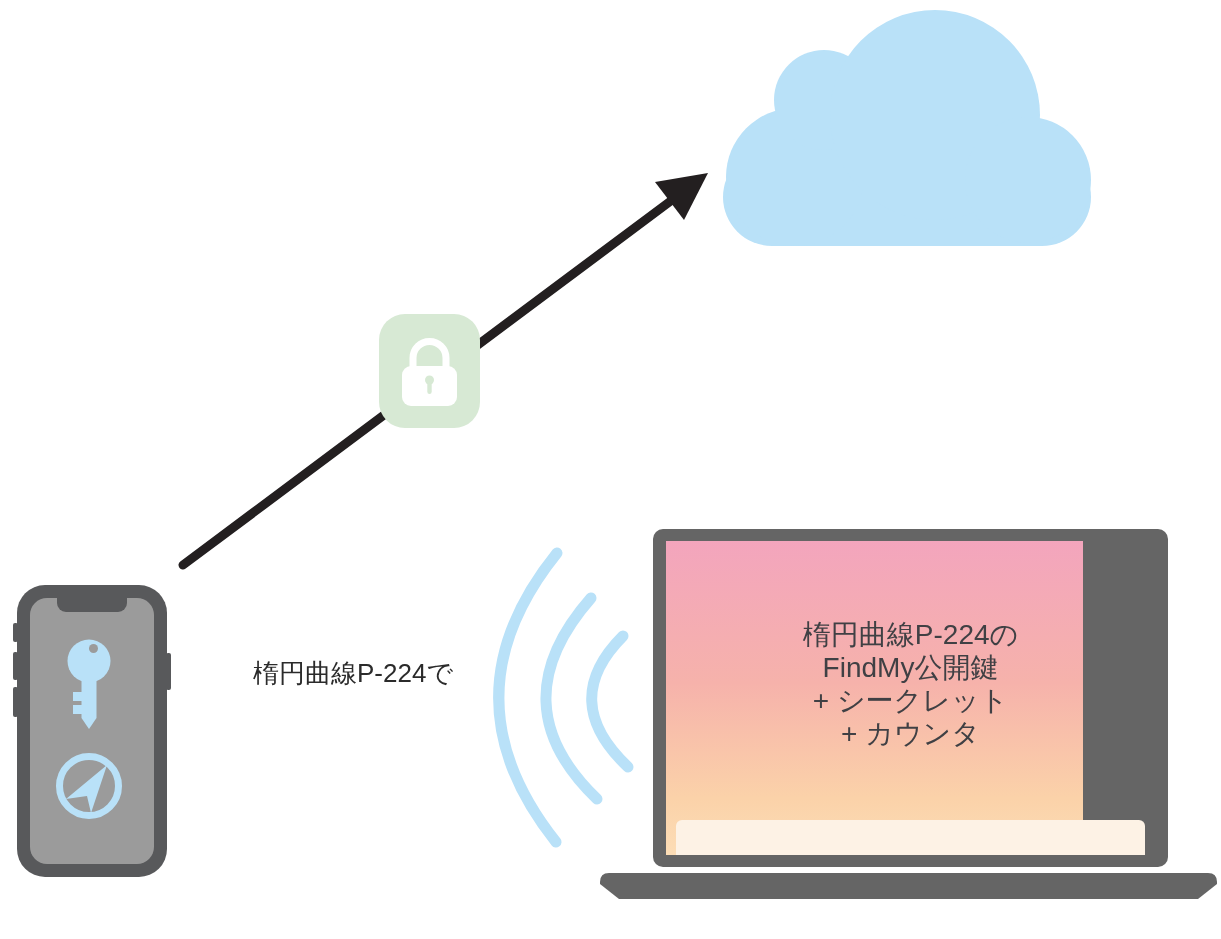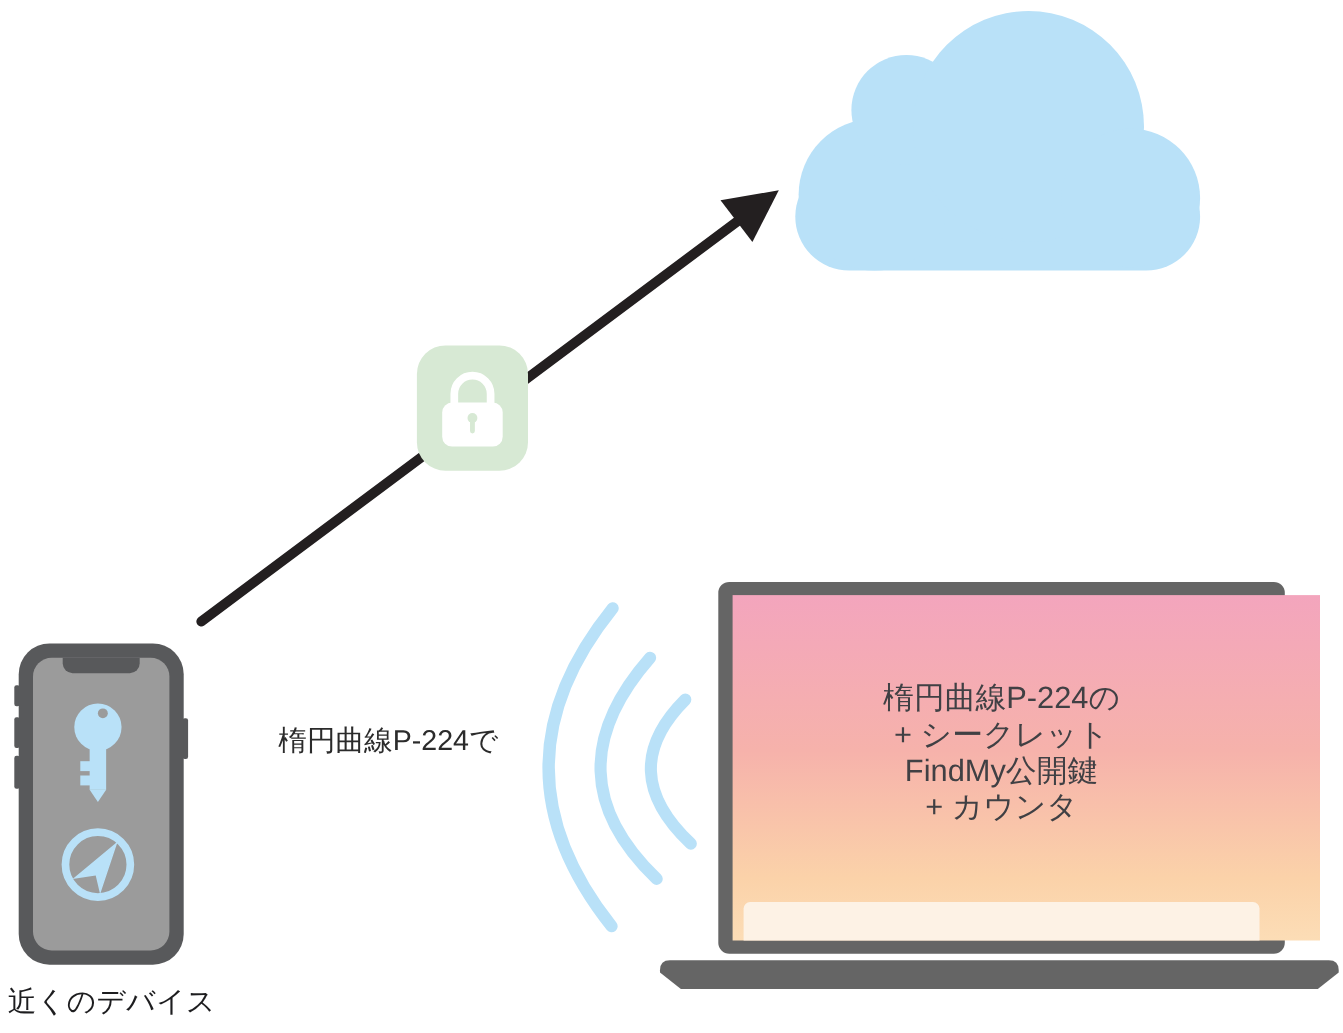--- a/index.html
+++ b/index.html
@@ -60,21 +60,21 @@
     font-size:26px;line-height:31px;color:var(--text-dark);
     text-align:left;white-space:nowrap;
   }
 
   
   .laptop-frame{
     left:653px;top:529px;width:515px;height:338px;
     background:var(--laptop-gray);border-radius:10px;
   }
   .laptop-screen{
-    left:13px;top:12px;width:534px;height:314px;
+    left:13px;top:12px;width:417px;height:314px;
     background:linear-gradient(180deg,
       var(--screen-pink) 0%,
       var(--screen-salmon) 45%,
       var(--screen-peach) 82%,
       var(--screen-peach2) 100%);
   }
   .laptop-strip{
     left:10px;top:279px;width:469px;height:35px;
     background:var(--screen-strip);
     border-radius:6px 6px 0 0;
@@ -134,41 +134,40 @@
 
         <g>
           <circle cx="59" cy="188" r="29.5" fill="none" stroke="var(--light-blue)" stroke-width="7"></circle>
           <path d="M 77 167 L 36 201 L 57 198 L 61 215 Z" fill="var(--light-blue)"></path>
         </g>
       </svg>
     </div>
     <div class="abs phone-notch"></div>
   </div>
 
-  <div class="abs phone-label">近くのデバイス</div>
 
   <div class="abs derived-label">
     <div>楕円曲線P-224で</div>
   </div>
 
   <svg class="abs" style="left:0;top:0;" width="1221" height="939" viewBox="0 0 1221 939">
     <g fill="none" stroke="var(--light-blue)" stroke-width="11" stroke-linecap="round">
       <path d="M 557 553 Q 441 697 556 842"></path>
       <path d="M 591 598 Q 498 704 597 799"></path>
       <path d="M 623 636 Q 558 701 628 767"></path>
     </g>
   </svg>
 
   <div class="abs laptop-frame">
     <div class="abs laptop-screen">
       <div class="abs laptop-strip"></div>
       <div class="abs laptop-text">
         <div>楕円曲線P-224の</div>
+        <div>FindMy公開鍵</div>
         <div>+ シークレット</div>
-        <div>FindMy公開鍵</div>
         <div>+ カウンタ</div>
       </div>
     </div>
   </div>
 
   <svg class="abs" style="left:0;top:0;" width="1221" height="939" viewBox="0 0 1221 939">
     <path d="M 600 882 Q 600 873 609 873 L 1208 873 Q 1217 873 1217 882 L 1217 884 L 1198 899 L 619 899 L 600 884 Z" fill="var(--laptop-gray)"></path>
   </svg>
 
 </div>

